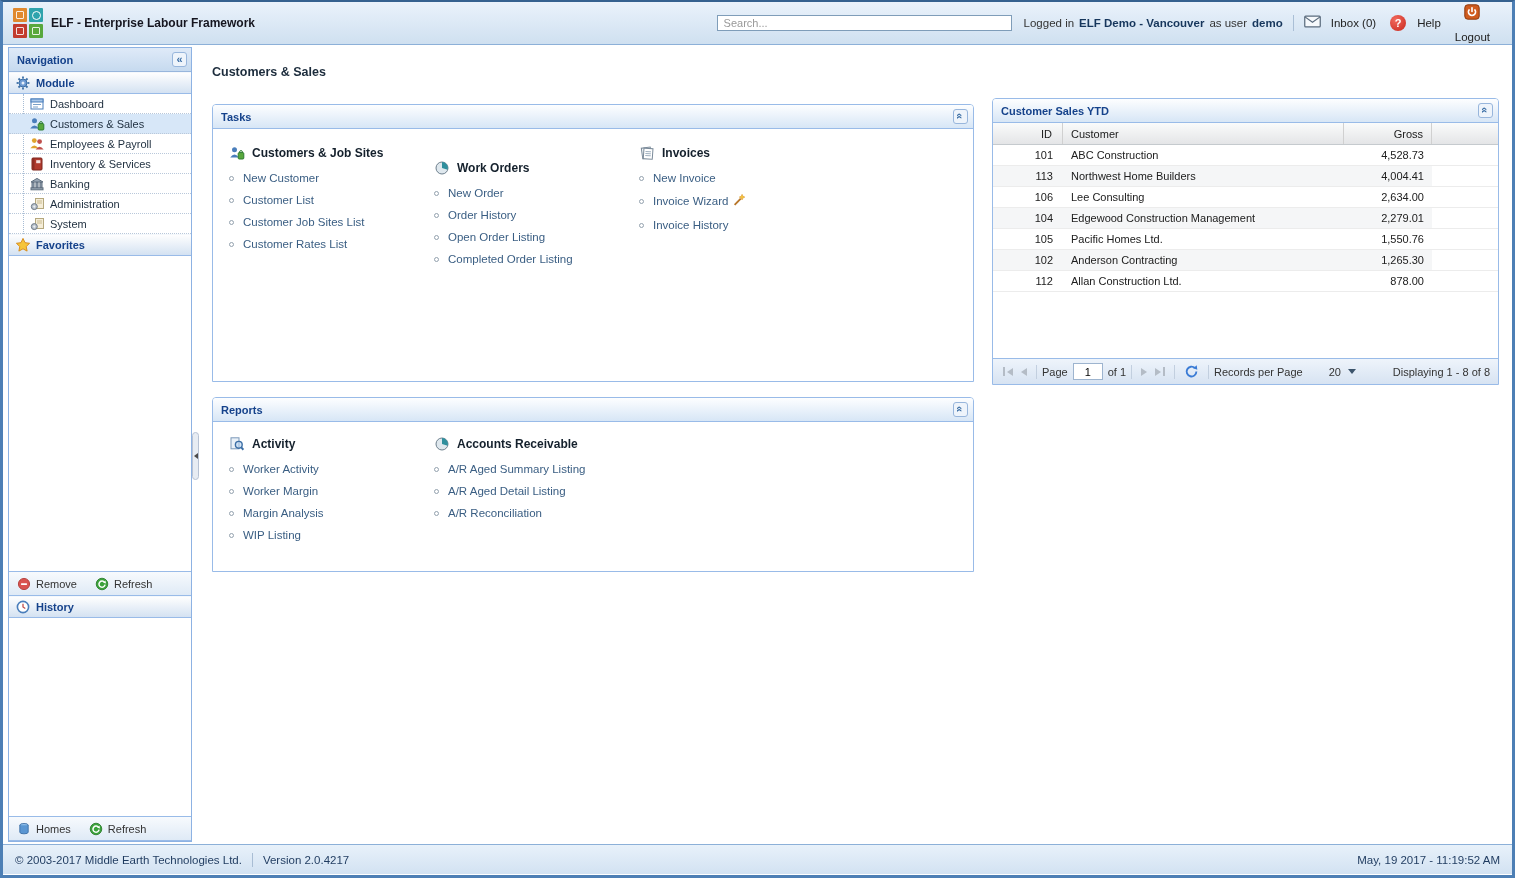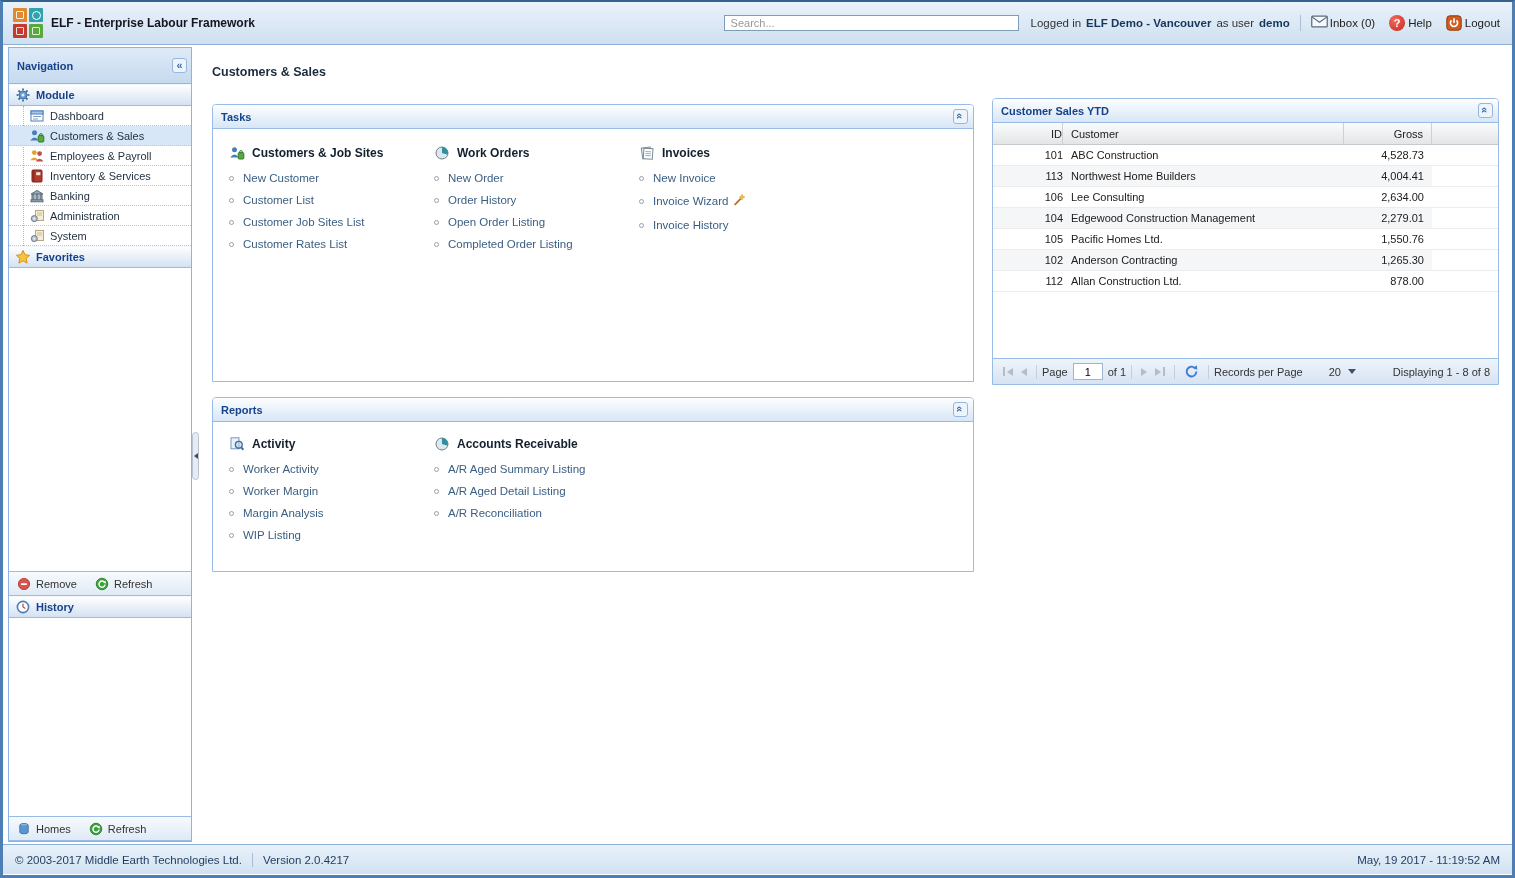--- a/index.html
+++ b/index.html
@@ -19,32 +19,32 @@
           border:1.5px solid rgba(255,255,255,.85);border-radius:1px;}
   .tile-t::after{content:"";position:absolute;left:3px;top:3px;width:7px;height:7px;border:1.5px solid #fff;border-radius:50%;}
   .app-title { font-size:12px; font-weight:bold; color:#15151f; }
   .flexspace { flex:1; }
   .search { width:295px; height:16px; border:1px solid #7f9db9; font-size:11px; padding:2px 6px; color:#444;
             background:#fff; margin-right:12px; }
   .search::placeholder { color:#999; }
   .login-info { font-size:11.5px; color:#333; display:flex; gap:5px; align-items:center; white-space:nowrap; }
   .login-info b { color:#16365c; }
   .vsep { width:1px; height:16px; background:#aabfd6; margin:0 10px; }
-  .hdr-btn { display:flex; align-items:center; gap:3px; font-size:11.5px; color:#222; cursor:pointer;
+  .hdr-btn { display:flex; align-items:center; gap:11px; font-size:11.5px; color:#222; cursor:pointer;
              margin-right:14px; white-space:nowrap; }
-  .hdr-btn:last-child { margin-right:2px; }
+  .hdr-btn:last-child { margin-right:12px;flex-direction:column; }
   .help-ic { width:16px; height:16px; border-radius:50%; background:radial-gradient(circle at 35% 30%, #f26a5e, #c8271c);
              color:#fff; font-weight:bold; font-size:11px; display:flex; align-items:center; justify-content:center; }
 
   
   .bodyarea { height:799px; display:flex; padding:2px 5px; background:#fff; }
 
   
   .sidebar { width:184px; height:795px; border:1px solid #8db2e3; display:flex; flex-direction:column; background:#fff; }
-  .nav-title { height:36px; background:linear-gradient(#dfeaf8,#c6daef); border-bottom:1px solid #98b6dc;
+  .nav-title { height:24px; background:linear-gradient(#dfeaf8,#c6daef); border-bottom:1px solid #98b6dc;
                display:flex; align-items:center; padding:0 4px 0 8px; }
   .nav-title .lbl { font-size:11px; font-weight:bold; color:#15428b; flex:1; }
   .sq-btn { width:15px; height:15px; border:1px solid #98b6dc; border-radius:3px; background:#eef4fb;
             color:#3b6ea5; font-size:11px; font-weight:bold; line-height:12px; text-align:center; cursor:pointer; }
   .acc-header { height:22px; background:linear-gradient(#fefefe,#d4e2f2); border-bottom:1px solid #99bbe8;
                 border-top:1px solid #f4f8fc; display:flex; align-items:center; gap:5px; padding:0 6px;
                 font-size:11px; font-weight:bold; color:#15428b; cursor:pointer; }
   .tree { position:relative; }
   .tree::before { content:""; position:absolute; left:14px; top:0; bottom:0; border-left:1px dotted #a7bcd4; }
   .nav-item { height:20px; display:flex; align-items:center; gap:5px; padding-left:20px;
@@ -91,21 +91,21 @@
          margin-right:9px; vertical-align:1px; background:#fff; }
   .lnk { color:#3a5e83; }
   .wand { display:inline-block; margin-left:4px; vertical-align:-2px; }
 
   
   .grid { font-size:11px; color:#202020; }
   .ghead { display:flex; height:22px; background:linear-gradient(#fafbfb,#e4e5e7); border-bottom:1px solid #c5cace; }
   .ghead > div { display:flex; align-items:center; border-right:1px solid #d0d0d0; cursor:pointer; }
   .trow { display:flex; height:21px; align-items:center; border-bottom:1px solid #ececec; cursor:pointer; }
   .trow:nth-child(even) { background:#f5f6f7; }
-  .c-id { width:70px; justify-content:flex-end; text-align:right; }
+  .c-id { width:70px; justify-content:flex-end; text-align:right; padding-right:10px; }
   .c-cust { width:281px; padding-left:8px; }
   .c-gross { width:88px; justify-content:flex-end; text-align:right; padding-right:8px; }
   .c-fill { flex:1; background:#fff; align-self:stretch; }
   .trow .c-id, .trow .c-gross { display:block; line-height:20px; }
   .trow .c-cust { display:block; line-height:20px; }
 
   .pager { position:absolute; bottom:0; left:0; right:0; height:26px; background:linear-gradient(#eef4fb,#d7e3f2);
            border-top:1px solid #99bbe8; display:flex; align-items:center; padding:0 6px; font-size:11px; color:#333; }
   .pg { display:flex; align-items:center; gap:2px; padding:0 4px; cursor:pointer; }
   .t-l { width:0; height:0; border-top:4px solid transparent; border-bottom:4px solid transparent; border-right:6px solid #b4bcc6; }
@@ -377,21 +377,21 @@
               <span>Customers &amp; Job Sites</span>
             </div>
             <ul class="glinks">
               <li><span class="dot"></span><span class="lnk">New Customer</span></li>
               <li><span class="dot"></span><span class="lnk">Customer List</span></li>
               <li><span class="dot"></span><span class="lnk">Customer Job Sites List</span></li>
               <li><span class="dot"></span><span class="lnk">Customer Rates List</span></li>
             </ul>
           </div>
 
-          <div class="group" style="left:221px; top:16px;">
+          <div class="group" style="left:221px; top:31px;">
             <div class="grp-hdr">
               <span class="ic">
                 <svg width="16" height="16" viewBox="0 0 16 16">
                     <circle cx="8" cy="8" r="6" fill="#dfe8ee" stroke="#6d7f8d"></circle>
                     <path d="M8 8 L8 2 A6 6 0 0 1 13.7 9.7 Z" fill="#2f8f9d"></path>
                   </svg>
               </span>
               <span>Work Orders</span>
             </div>
             <ul class="glinks">

